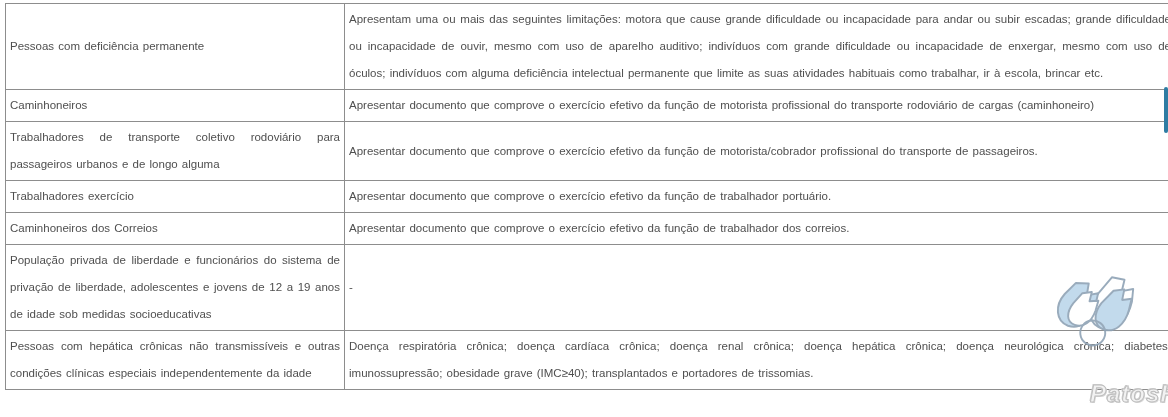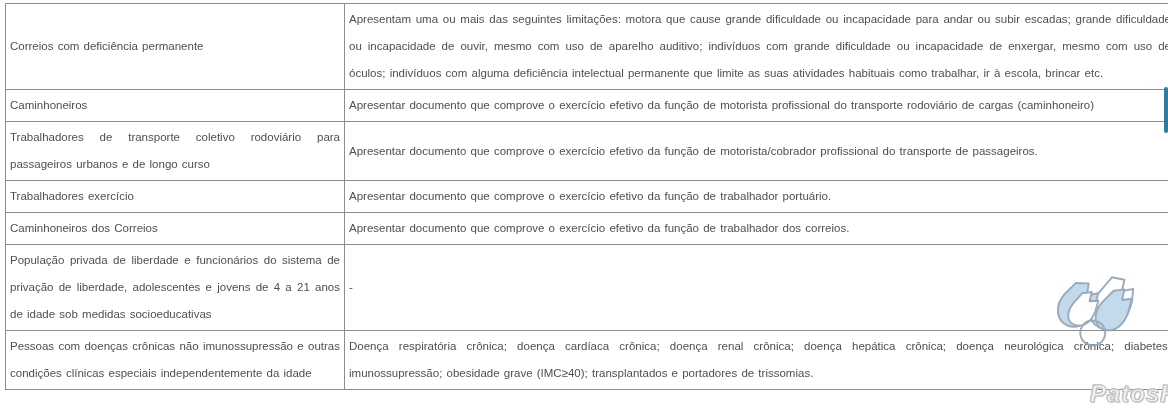--- a/index.html
+++ b/index.html
@@ -74,45 +74,45 @@
   }
 </style>
 </head>
 <body>
 
 <div class="stage" style="--border-color: #8d8d8d; --text-color: #4f4f4f; --scroll-color: #2e7ca3;">
 
   <table class="priority-table">
     <tbody>
         <tr>
-          <td class="col-group">Correios com deficiência permanente</td>
+          <td class="col-group">Pessoas com deficiência permanente</td>
           <td class="col-req">Apresentam uma ou mais das seguintes limitações: motora que cause grande dificuldade ou incapacidade para andar ou subir escadas; grande dificuldade ou incapacidade de ouvir, mesmo com uso de aparelho auditivo; indivíduos com grande dificuldade ou incapacidade de enxergar, mesmo com uso de óculos; indivíduos com alguma deficiência intelectual permanente que limite as suas atividades habituais como trabalhar, ir à escola, brincar etc.</td>
         </tr>
         <tr>
           <td class="col-group">Caminhoneiros</td>
           <td class="col-req">Apresentar documento que comprove o exercício efetivo da função de motorista profissional do transporte rodoviário de cargas (caminhoneiro)</td>
         </tr>
         <tr>
-          <td class="col-group">Trabalhadores de transporte coletivo rodoviário para passageiros urbanos e de longo curso</td>
+          <td class="col-group">Trabalhadores de transporte coletivo rodoviário para passageiros urbanos e de longo alguma</td>
           <td class="col-req">Apresentar documento que comprove o exercício efetivo da função de motorista/cobrador profissional do transporte de passageiros.</td>
         </tr>
         <tr>
           <td class="col-group">Trabalhadores exercício</td>
           <td class="col-req">Apresentar documento que comprove o exercício efetivo da função de trabalhador portuário.</td>
         </tr>
         <tr>
           <td class="col-group">Caminhoneiros dos Correios</td>
           <td class="col-req">Apresentar documento que comprove o exercício efetivo da função de trabalhador dos correios.</td>
         </tr>
         <tr>
-          <td class="col-group">População privada de liberdade e funcionários do sistema de privação de liberdade, adolescentes e jovens de 4 a 21 anos de idade sob medidas socioeducativas</td>
+          <td class="col-group">População privada de liberdade e funcionários do sistema de privação de liberdade, adolescentes e jovens de 12 a 19 anos de idade sob medidas socioeducativas</td>
           <td class="col-req">-</td>
         </tr>
         <tr>
-          <td class="col-group">Pessoas com doenças crônicas não imunossupressão e outras condições clínicas especiais independentemente da idade</td>
+          <td class="col-group">Pessoas com hepática crônicas não transmissíveis e outras condições clínicas especiais independentemente da idade</td>
           <td class="col-req">Doença respiratória crônica; doença cardíaca crônica; doença renal crônica; doença hepática crônica; doença neurológica crônica; diabetes; imunossupressão; obesidade grave (IMC≥40); transplantados e portadores de trissomias.</td>
         </tr>
       </tbody>
   </table>
 
   <div class="scroll-thumb"></div>
 
   <div class="wm-logo">
     <svg viewBox="0 0 100 100" width="96" height="96" xmlns="http://www.w3.org/2000/svg">
       <g stroke="#8fa3b5" stroke-width="2" stroke-linejoin="round" transform="rotate(38 50 50)">

